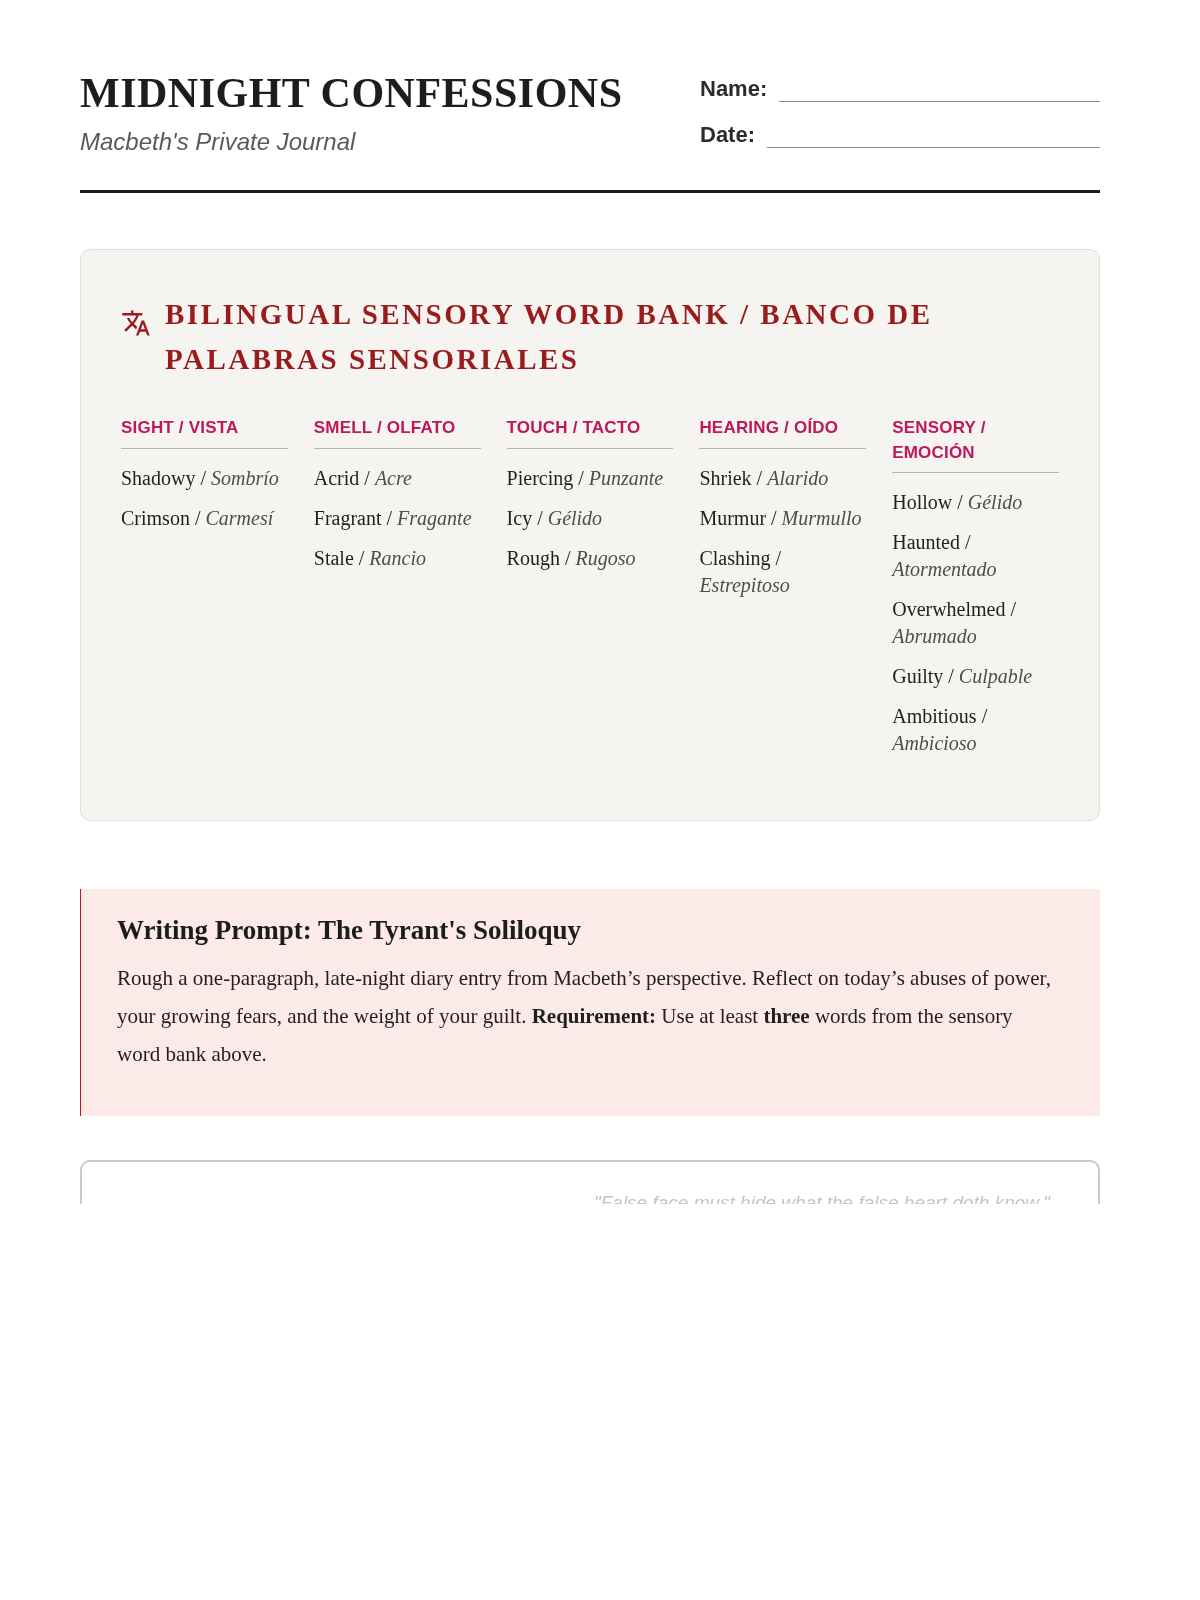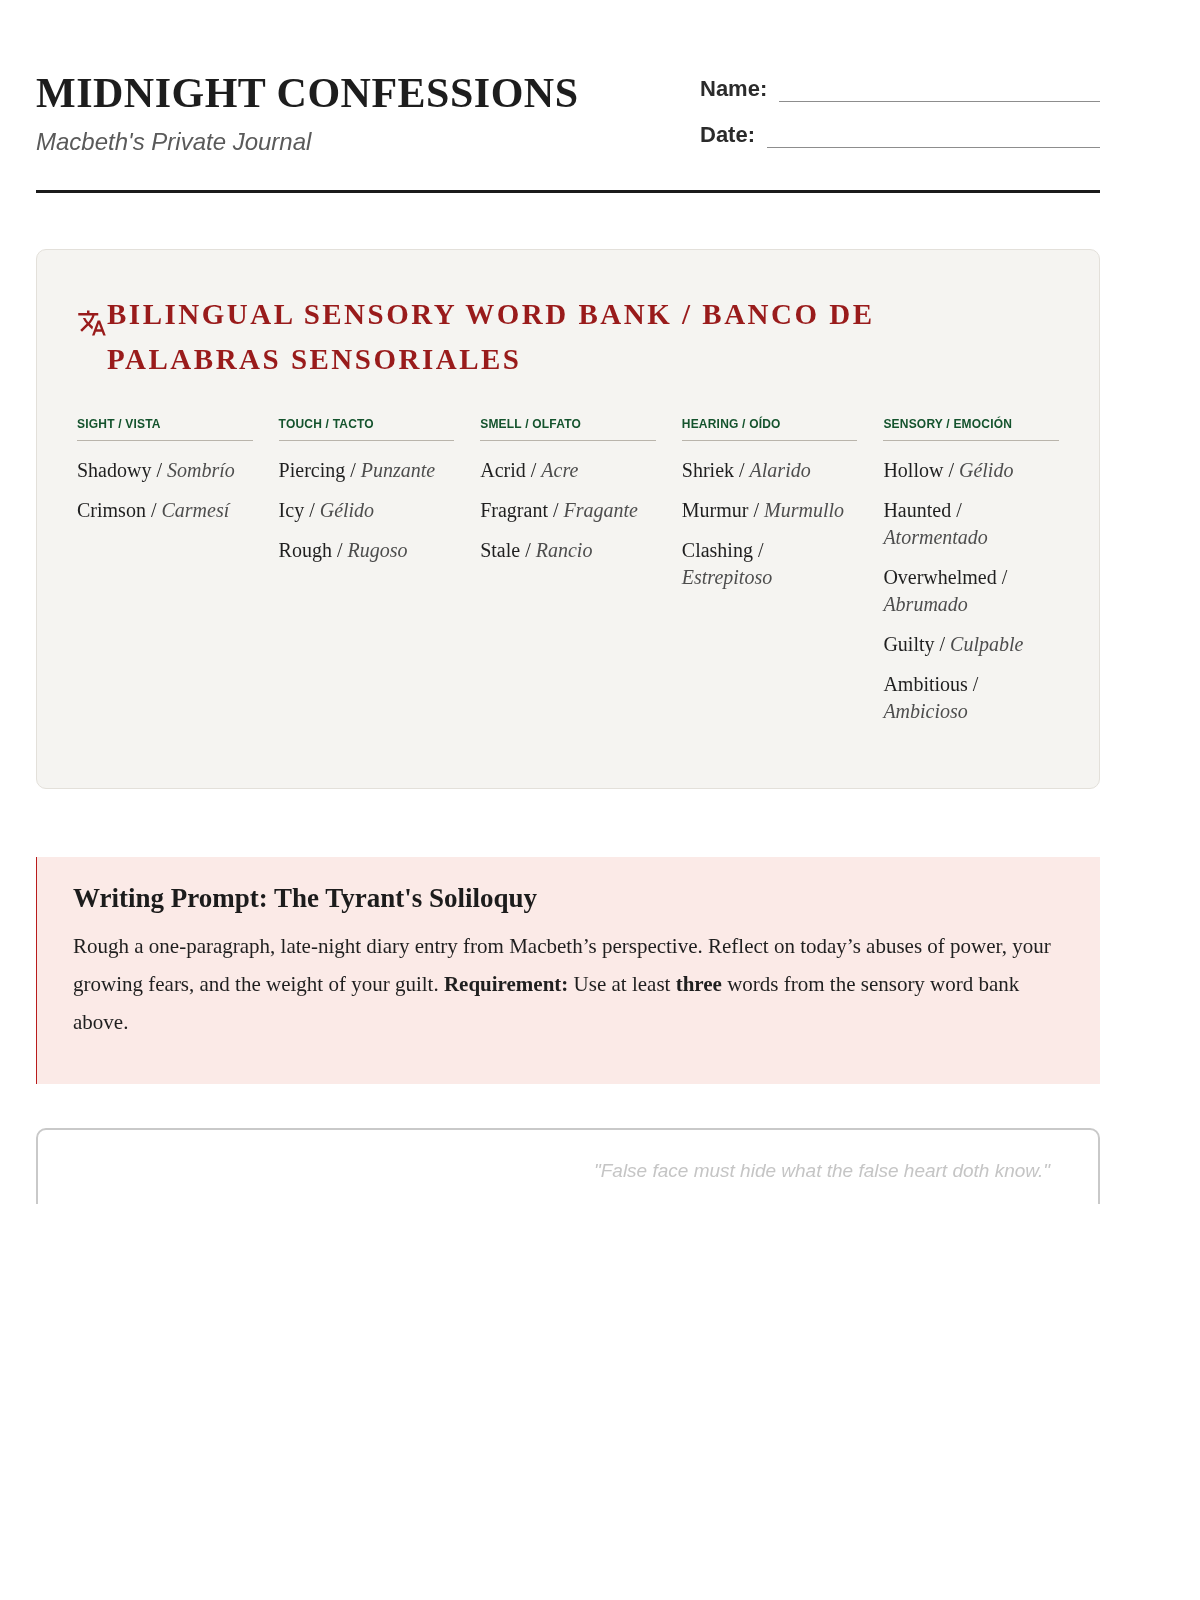--- a/index.html
+++ b/index.html
@@ -1,44 +1,44 @@
 <!DOCTYPE html>
 <html><head>
 <meta charset="utf-8">
 <style>
   * { margin:0; padding:0; box-sizing:border-box; }
   html,body { background:#ffffff; }
   body { font-family:"Liberation Serif", serif; color:#1f1f1f; }
 
   .page { width:1200px; height:1204px; overflow:hidden; background:#ffffff;
-          padding:70px 100px 0 36px; position:relative; }
+          padding:70px 100px 0 80px; position:relative; }
 
   
   .top { display:flex; justify-content:space-between; align-items:flex-start; }
   .page-title { font-family:"Liberation Serif", serif; font-size:42px; font-weight:700;
                 color:#1d1d1d; letter-spacing:0.5px; line-height:1.1; }
   .subtitle { font-family:"Liberation Sans", sans-serif; font-style:italic;
               font-size:24px; color:#5a5a5a; margin-top:12px; }
   .fields { width:400px; padding-top:6px; font-family:"Liberation Sans", sans-serif; }
   .field-row { display:flex; align-items:flex-end; margin-bottom:20px;text-align:right; }
   .field-label { font-weight:700; font-size:22px; color:#2b2b2b; margin-right:12px; }
   .field-line { flex:1; border-bottom:1.5px solid #8d8d8d; height:26px; }
   .rule { height:3px; background:#1b1b1b; margin-top:22px; }
 
   
   .word-bank { margin-top:56px; background:#f5f4f1; border:1px solid #e3e0da;
                border-radius:10px; padding:42px 40px 50px 40px; }
-  .wb-title-row { display:flex; align-items:flex-start; }
+  .wb-title-row { display:flex; align-items:flex-start; gap:14px; }
   .wb-icon { flex:0 0 auto; margin-top:16px; }
   .wb-title { font-family:"Liberation Serif", serif; color:#991b1b; font-size:29px;
               letter-spacing:2.5px; font-weight:700; line-height:1.55; max-width:900px; }
   .wb-columns { display:grid; grid-template-columns:repeat(5, 1fr); gap:26px;
                 margin-top:34px; }
   .wb-col-header { font-family:"Liberation Sans", sans-serif; font-weight:700;
-                   font-size:12px; color:#14532d; letter-spacing:0.2px;
+                   font-size:17px; color:#be185d; letter-spacing:0.2px;
                    border-bottom:1px solid #b9b4ab; padding-bottom:7px;
                    margin-bottom:16px; line-height:1.45; }
   .wb-words { list-style:none; }
   .wb-words li { font-size:20px; line-height:1.35; margin-bottom:13px; color:#1f1f1f; }
   .wb-words .es { font-style:italic; color:#4d4d4d; }
 
   
   .prompt { margin-top:68px; background:#fbeae7; border-left:1px solid #b91c1c;
             padding:26px 48px 42px 36px; }
   .prompt-title { font-size:27px; font-weight:700; color:#1c1c1c;
@@ -90,33 +90,33 @@
     </div>
     <div class="wb-columns">
         <div class="wb-col">
           <div class="wb-col-header">SIGHT / VISTA</div>
           <ul class="wb-words">
             <li><span class="en">Shadowy / </span><span class="es">Sombrío</span></li>
             <li><span class="en">Crimson / </span><span class="es">Carmesí</span></li>
           </ul>
         </div>
         <div class="wb-col">
+          <div class="wb-col-header">SMELL / OLFATO</div>
+          <ul class="wb-words">
+            <li><span class="en">Acrid / </span><span class="es">Acre</span></li>
+            <li><span class="en">Fragrant / </span><span class="es">Fragante</span></li>
+            <li><span class="en">Stale / </span><span class="es">Rancio</span></li>
+          </ul>
+        </div>
+        <div class="wb-col">
           <div class="wb-col-header">TOUCH / TACTO</div>
           <ul class="wb-words">
             <li><span class="en">Piercing / </span><span class="es">Punzante</span></li>
             <li><span class="en">Icy / </span><span class="es">Gélido</span></li>
             <li><span class="en">Rough / </span><span class="es">Rugoso</span></li>
-          </ul>
-        </div>
-        <div class="wb-col">
-          <div class="wb-col-header">SMELL / OLFATO</div>
-          <ul class="wb-words">
-            <li><span class="en">Acrid / </span><span class="es">Acre</span></li>
-            <li><span class="en">Fragrant / </span><span class="es">Fragante</span></li>
-            <li><span class="en">Stale / </span><span class="es">Rancio</span></li>
           </ul>
         </div>
         <div class="wb-col">
           <div class="wb-col-header">HEARING / OÍDO</div>
           <ul class="wb-words">
             <li><span class="en">Shriek / </span><span class="es">Alarido</span></li>
             <li><span class="en">Murmur / </span><span class="es">Murmullo</span></li>
             <li><span class="en">Clashing / </span><span class="es">Estrepitoso</span></li>
           </ul>
         </div>

